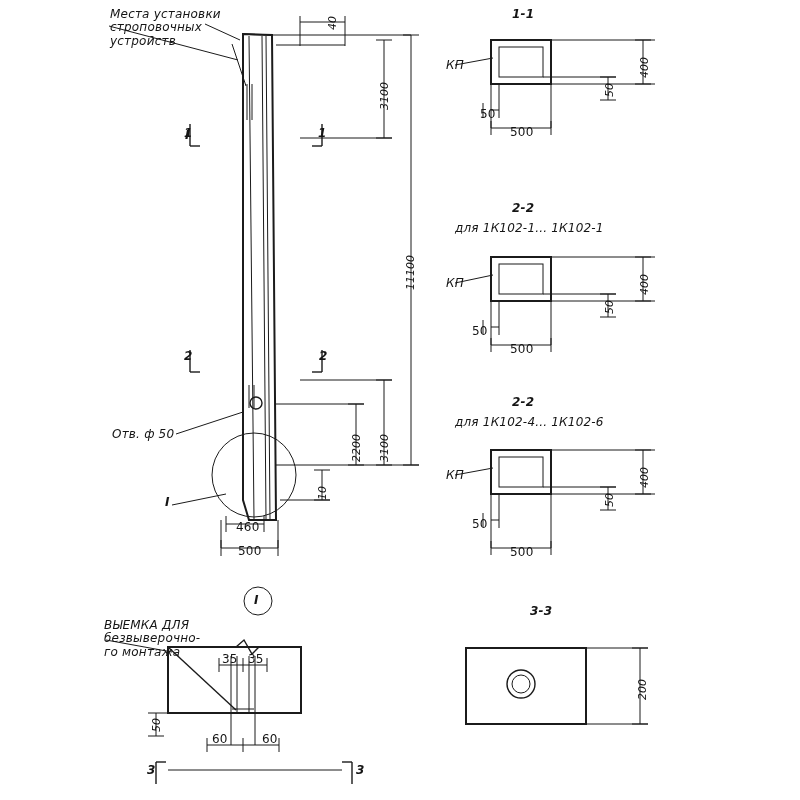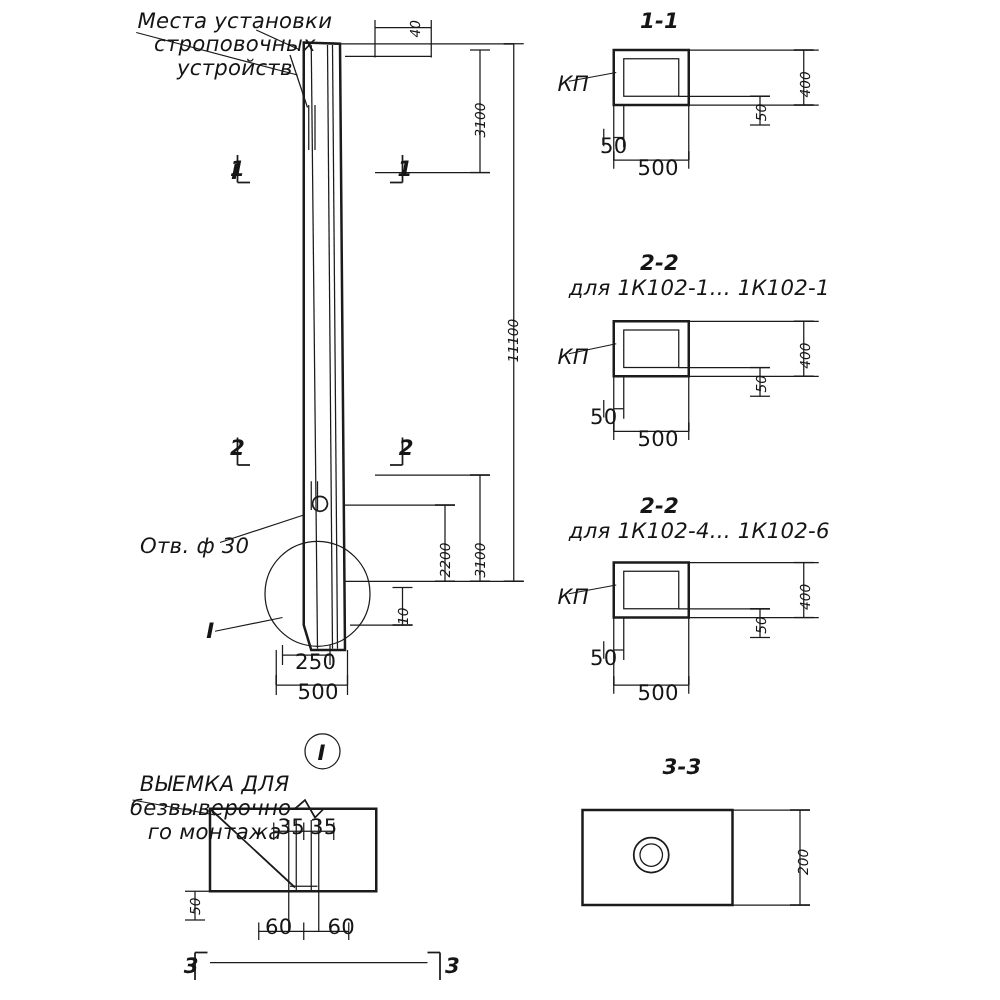--- a/index.html
+++ b/index.html
@@ -1,20 +1,20 @@
 <!DOCTYPE html>
 <html><head>
 <meta charset="utf-8">
 <style>
   html,body{margin:0;padding:0;background:#ffffff;}
   body{width:800px;height:800px;position:relative;overflow:hidden;
        font-family:"DejaVu Sans", sans-serif;color:#1a1a1a;}
   #sheet{position:absolute;inset:0;width:800px;height:800px;}
-  .lbl{position:absolute;font-size:17px;line-height:1.12;white-space:pre;
-       color:#151515;letter-spacing:.2px;text-align:center;}
+  .lbl{position:absolute;font-size:12px;line-height:1.12;white-space:pre;
+       color:#151515;letter-spacing:.2px;}
   .lbl.it{font-style:italic;}
   .lbl.bold{font-weight:700;}
   .vert{position:absolute;font-size:11px;white-space:pre;color:#151515;
         transform-origin:0 0;transform:rotate(-90deg);font-style:italic;}
   svg{display:block;}
   .ln{stroke:#1b1b1b;fill:none;}
   .thin{stroke-width:1;}
   .med{stroke-width:1.4;}
   .thick{stroke-width:2;}
 </style>
@@ -231,21 +231,21 @@
     <path class="ln med" d="M342,762 L352,762"></path>
     <path class="ln thin" d="M168,770 L342,770"></path>
 
     <circle class="ln thin" cx="258" cy="601" r="14"></circle>
   </g>
 </svg>
 
 <div class="lbl it" style="left:110px;top:8px;">Места установки
 строповочных
 устройств</div>
-<div class="lbl it" style="left:112px;top:428px;">Отв. ф 30</div>
+<div class="lbl it" style="left:112px;top:428px;">Отв. ф 50</div>
 <div class="lbl it" style="left:104px;top:619px;">ВЫЕМКА ДЛЯ
 безвыверочно-
 го монтажа</div>
 
 <div class="lbl it" style="left:446px;top:59px;">КП</div>
 <div class="lbl it" style="left:446px;top:277px;">КП</div>
 <div class="lbl it" style="left:446px;top:469px;">КП</div>
 
 <div class="lbl it bold" style="left:185px;top:129px;">I</div>
 <div class="lbl it bold" style="left:165px;top:496px;">I</div>
@@ -264,21 +264,21 @@
 <div class="lbl it bold" style="left:319px;top:350px;">2</div>
 <div class="lbl it bold" style="left:147px;top:764px;">3</div>
 <div class="lbl it bold" style="left:356px;top:764px;">3</div>
 
 <div class="vert" style="left:326px;top:30px;">40</div>
 <div class="vert" style="left:378px;top:110px;">3100</div>
 <div class="vert" style="left:404px;top:290px;">11100</div>
 <div class="vert" style="left:378px;top:462px;">3100</div>
 <div class="vert" style="left:350px;top:462px;">2200</div>
 <div class="vert" style="left:316px;top:500px;">10</div>
-<div class="lbl" style="left:236px;top:521px;">250</div>
+<div class="lbl" style="left:236px;top:521px;">460</div>
 <div class="lbl" style="left:238px;top:545px;">500</div>
 
 <div class="vert" style="left:638px;top:78px;">400</div>
 <div class="vert" style="left:603px;top:97px;">50</div>
 <div class="lbl" style="left:480px;top:108px;">50</div>
 <div class="lbl" style="left:510px;top:126px;">500</div>
 
 <div class="vert" style="left:638px;top:295px;">400</div>
 <div class="vert" style="left:603px;top:314px;">50</div>
 <div class="lbl" style="left:472px;top:325px;">50</div>

